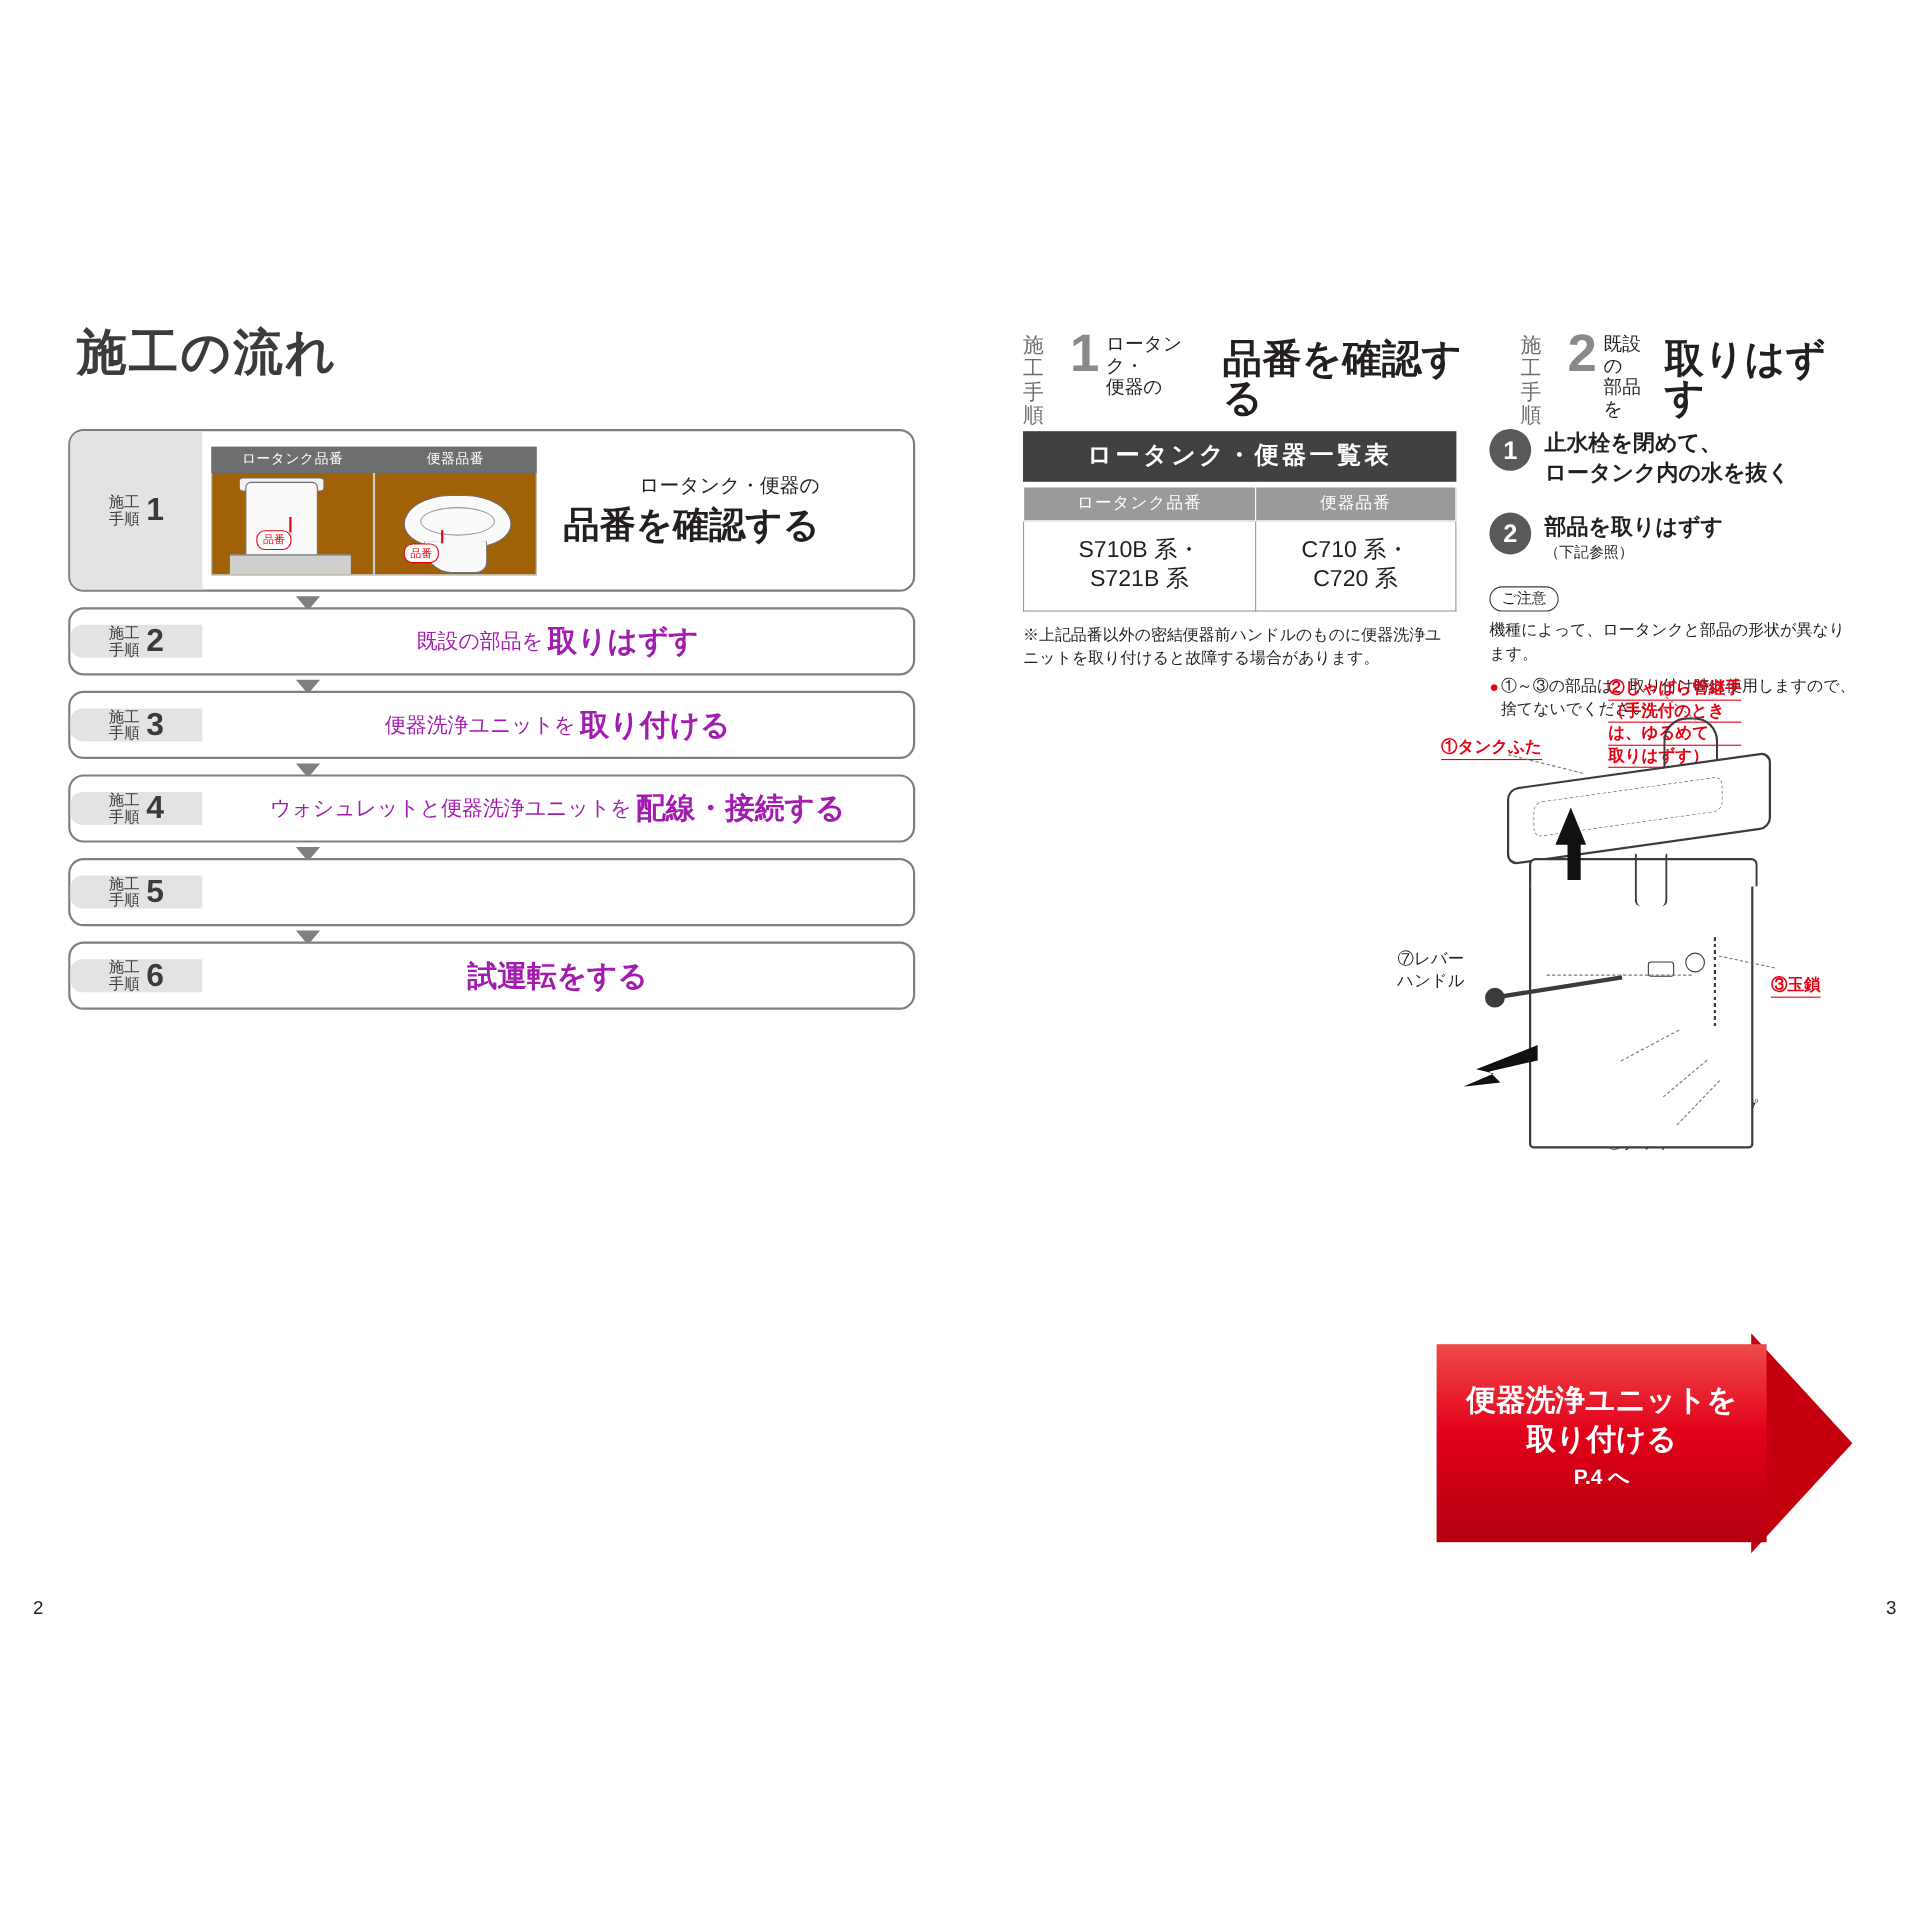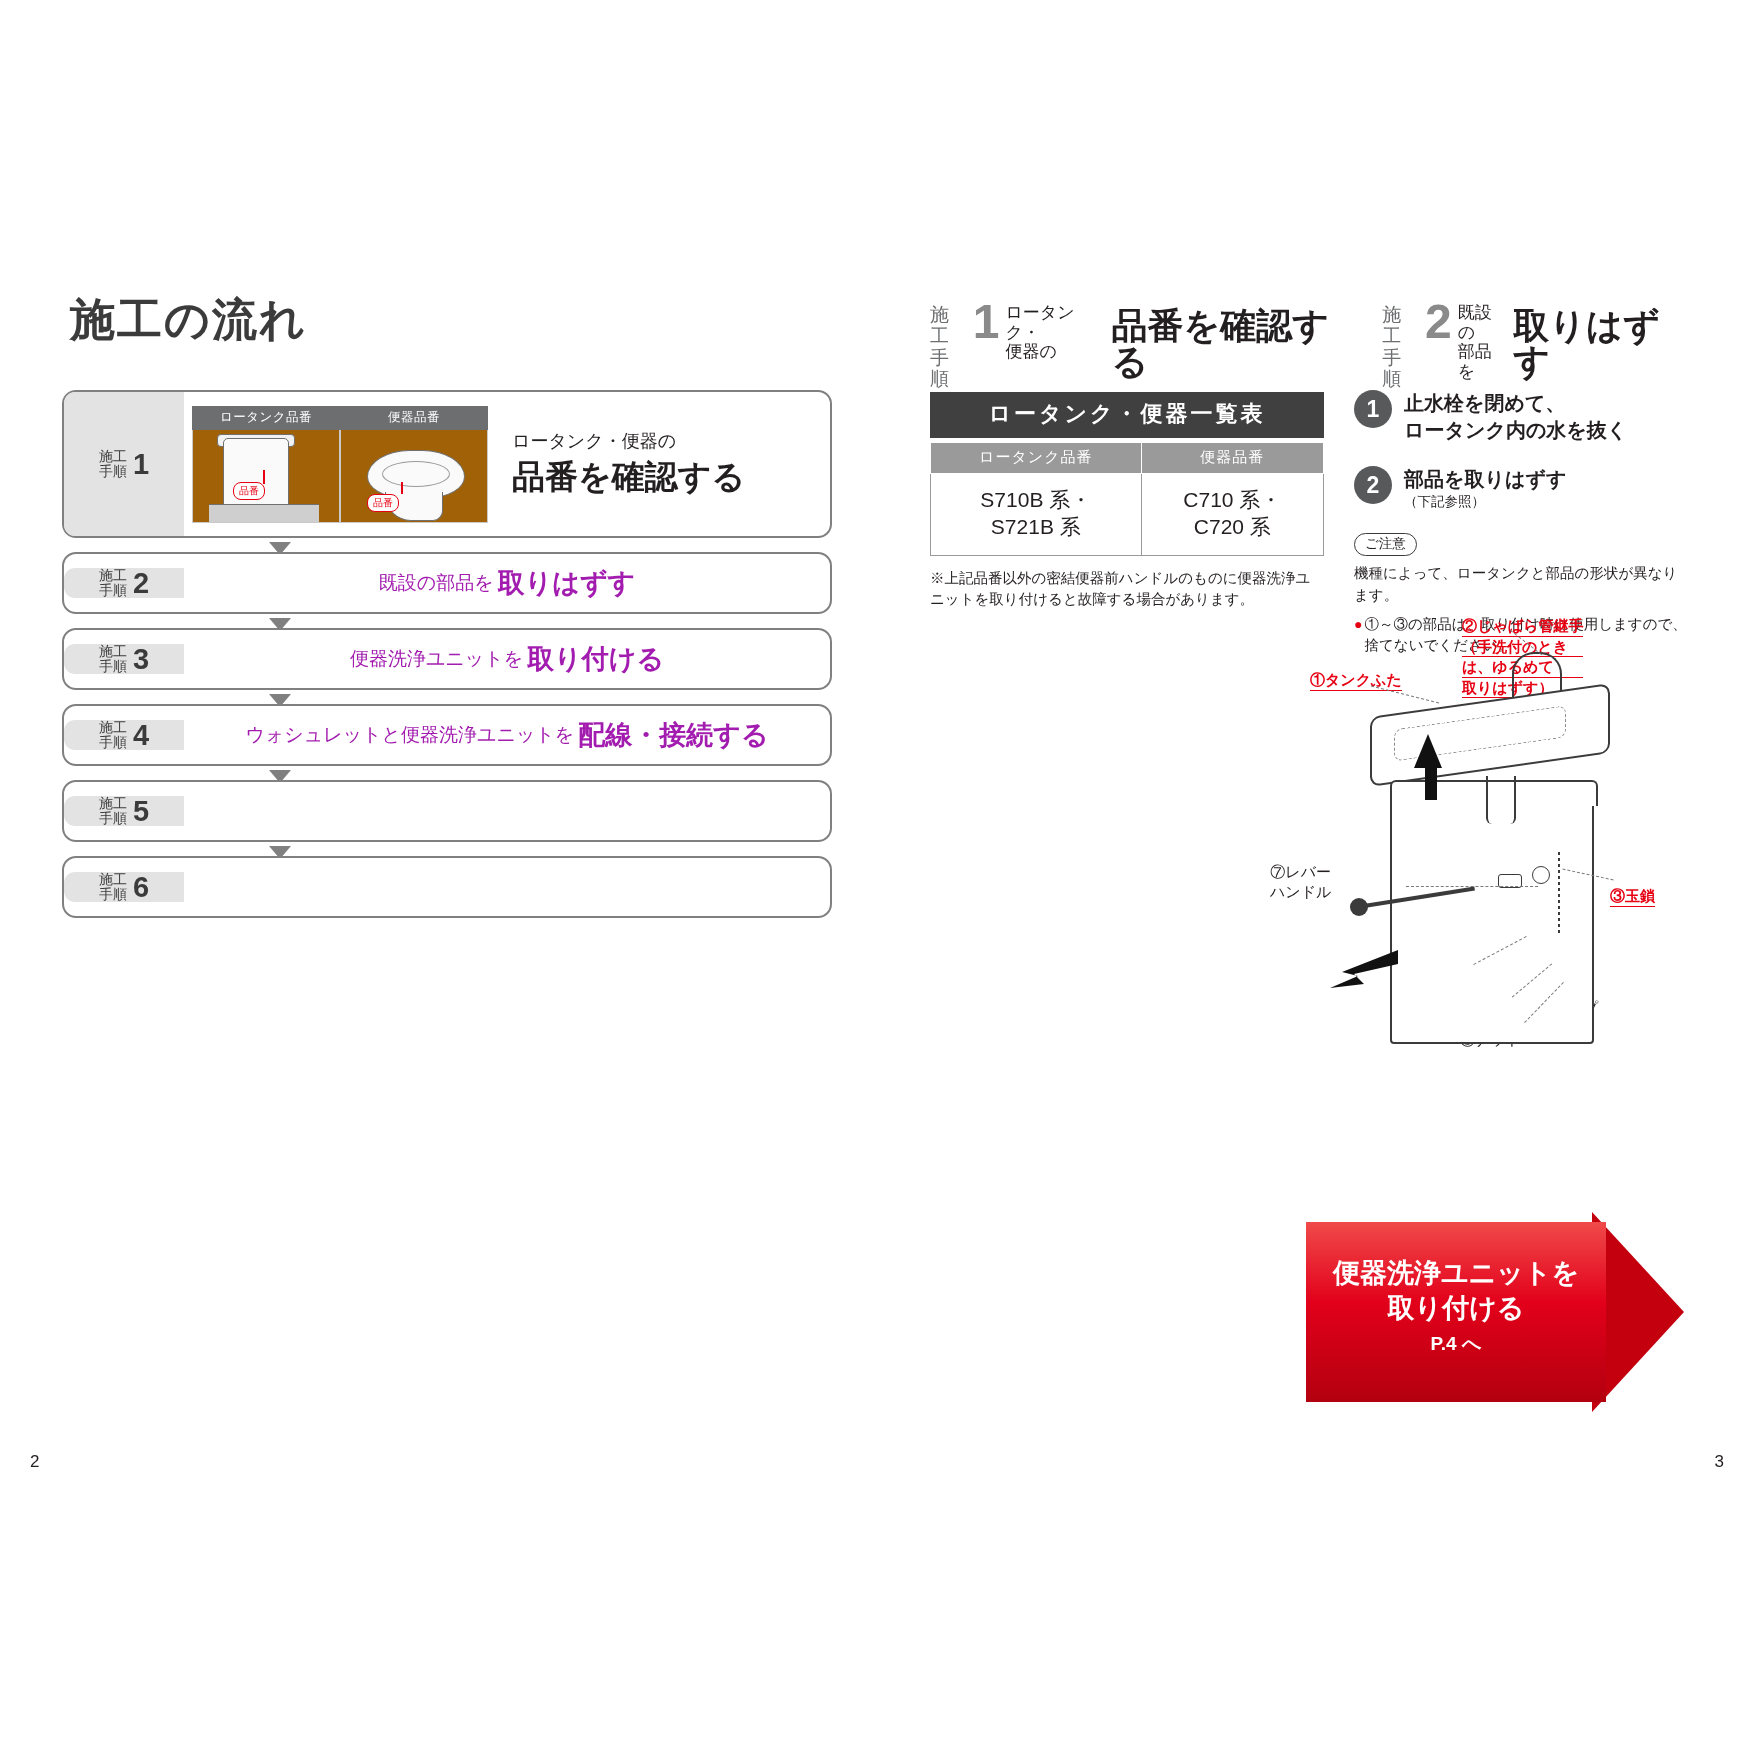--- a/index.html
+++ b/index.html
@@ -66,21 +66,21 @@
     padding:3px 0 4px;letter-spacing:0.5px;
   }
   .thumb-body{
     border:1px solid #c9c9c9;border-top:none;height:92px;position:relative;
     background:#a16207;overflow:hidden;
   }
   .tag{
     position:absolute;font-size:10px;color:#e60012;border:1px solid #e60012;
     border-radius:8px;padding:1px 5px;background:#fff;
   }
-  .first-desc{margin-left:24px;}
+  .first-desc{margin-left:24px;text-align:right;}
   .first-desc .s1{font-size:18px;color:#231f20;}
   .first-desc .s2{font-size:33px;font-weight:bold;color:#231f20;margin-top:2px;}
 
   
   .tank-sil{
     position:absolute;left:30px;top:8px;width:64px;height:74px;
     border:1.6px solid #6f6f6f;border-radius:5px 5px 0 0;background:#fafafa;
   }
   .tank-lid{
     position:absolute;left:24px;top:4px;width:76px;height:11px;
@@ -313,20 +313,23 @@
         <div class="num">5</div>
       </div>
       <div class="arrow-down" style="top:64px;"></div>
     </div>
 
     <div class="flow-row">
       <div class="step-tab">
         <div class="kanji">施工<br>手順</div>
         <div class="num">6</div>
       </div>
+      <div class="flow-text center-only">
+        <span class="big" style="margin-left:0">試運転をする</span>
+      </div>
     </div>
 
   </div>
 
   <div class="right-col">
 
     <div class="hdr-wrap">
       <div class="hdr">
         <div class="tejun">施工<br>手順</div>
         <div class="bignum">1</div>

